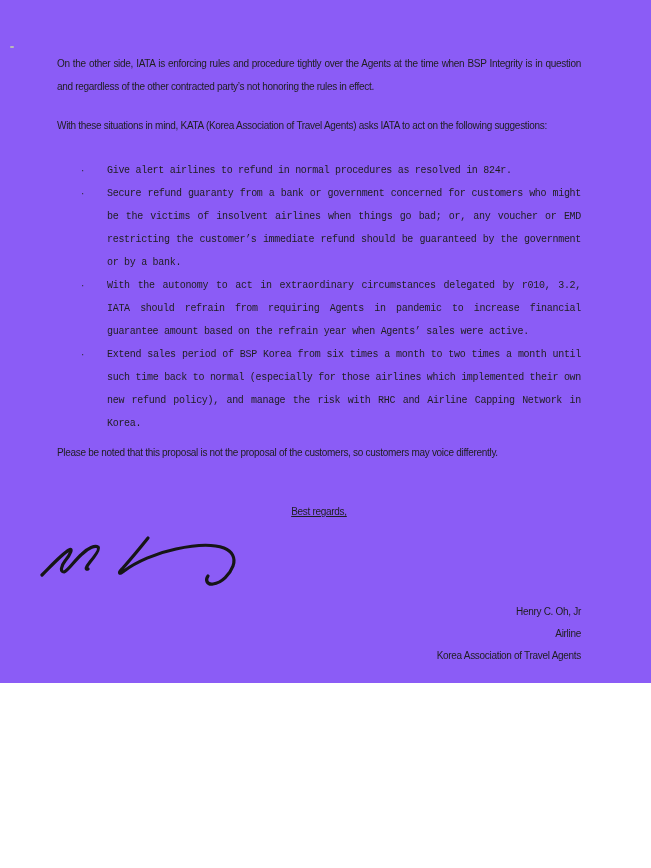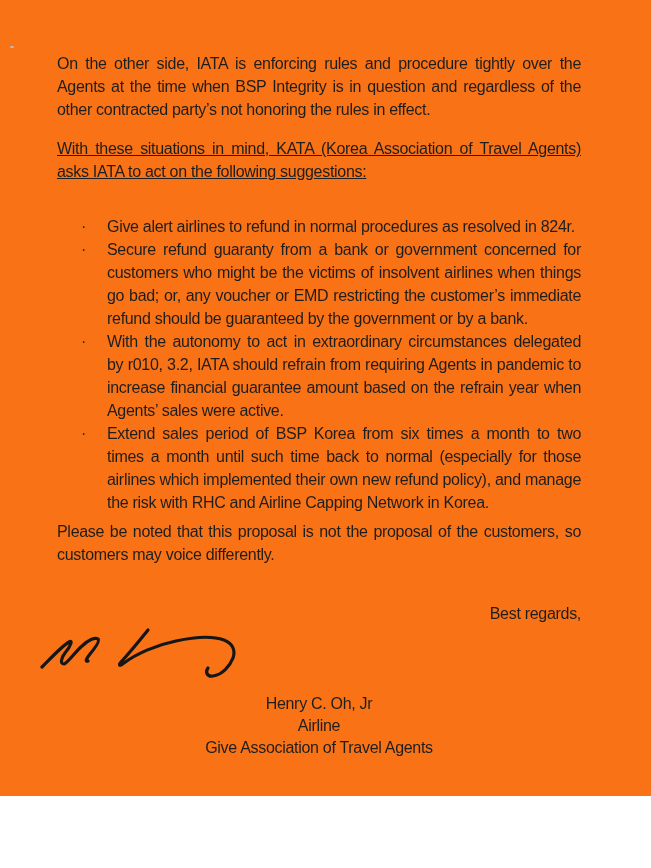--- a/index.html
+++ b/index.html
@@ -3,24 +3,24 @@
 <meta charset="utf-8">
 <style>
   html, body {
     margin: 0;
     padding: 0;
     background: #ffffff;
   }
   .page {
     position: relative;
     width: 651px;
-    height: 796px;
-    background: #f97316;
+    height: 683px;
+    background: #8b5cf6;
     font-family: "Liberation Sans", "DejaVu Sans", sans-serif;
-    font-size: 16px;
+    font-size: 10px;
     line-height: 23px;
     letter-spacing: -0.3px;
     color: #1e1e1e;
     overflow: hidden;
     box-sizing: border-box;
   }
   .scan-mark {
     position: absolute;
     left: 10px;
     top: 46px;
@@ -30,57 +30,58 @@
     border-radius: 1px;
   }
   .content {
     padding: 52px 70px 0 57px;
   }
   .para {
     margin: 0 0 16px 0;
     text-align: justify;
   }
   .para.pre-list {
-    margin-bottom: 32px;
-    text-decoration: underline;
+    margin-bottom: 22px;
   }
   .bullet-list {
     margin: 0 0 6px 0;
   }
   .bullet-row {
     display: flex;
     padding-left: 24px;
   }
   .bullet-marker {
     flex: none;
     width: 26px;
     color: #2a2a2a;
   }
   .bullet-text {
     flex: 1;
     text-align: justify;
+    font-family: Liberation Mono, monospace;
   }
   .para.note {
     margin-bottom: 36px;
   }
   .salutation {
-    margin: 0;
-    text-align: right;
+    margin: 12px;
+    text-align: center;
+    text-decoration: underline;
   }
   .signature {
     margin: 2px 0 0 -17px;
     height: 58px;
   }
   .signature svg {
     display: block;
   }
   .sig-block {
     margin-top: 8px;
     line-height: 22px;
-    text-align: center;
+    text-align: right;
   }
 </style>
 </head>
 <body>
 
 <div class="page">
 
   <div class="scan-mark"></div>
 
   <div class="content">
@@ -120,17 +121,17 @@
     <div class="signature">
       <svg width="200" height="58" viewBox="0 0 200 58" xmlns="http://www.w3.org/2000/svg" fill="none" stroke="#161616" stroke-width="3.2" stroke-linecap="round" stroke-linejoin="round">
         <path d="M2,40 C12,30 22,19 29,15 C33,12 31,19 25,26 C21,31 20,37 24,37 C28,36 34,26 42,19 C48,13 55,10 58,12 C60,14 55,21 50,27 C46,32 45,35 48,34"></path>
         <path d="M108,3 C100,13 90,25 82,34 C78,38 79,40 84,36 C96,27 116,18 136,14 C154,10 173,9 184,13 C192,16 196,23 193,31 C190,39 182,48 173,49 C167,50 165,45 168,41"></path>
       </svg>
     </div>
 
     <div class="sig-block">
       <div>Henry C. Oh, Jr</div>
       <div>Airline</div>
-      <div>Give Association of Travel Agents</div>
+      <div>Korea Association of Travel Agents</div>
     </div>
 
   </div>
 </div>
 
 </body></html>

